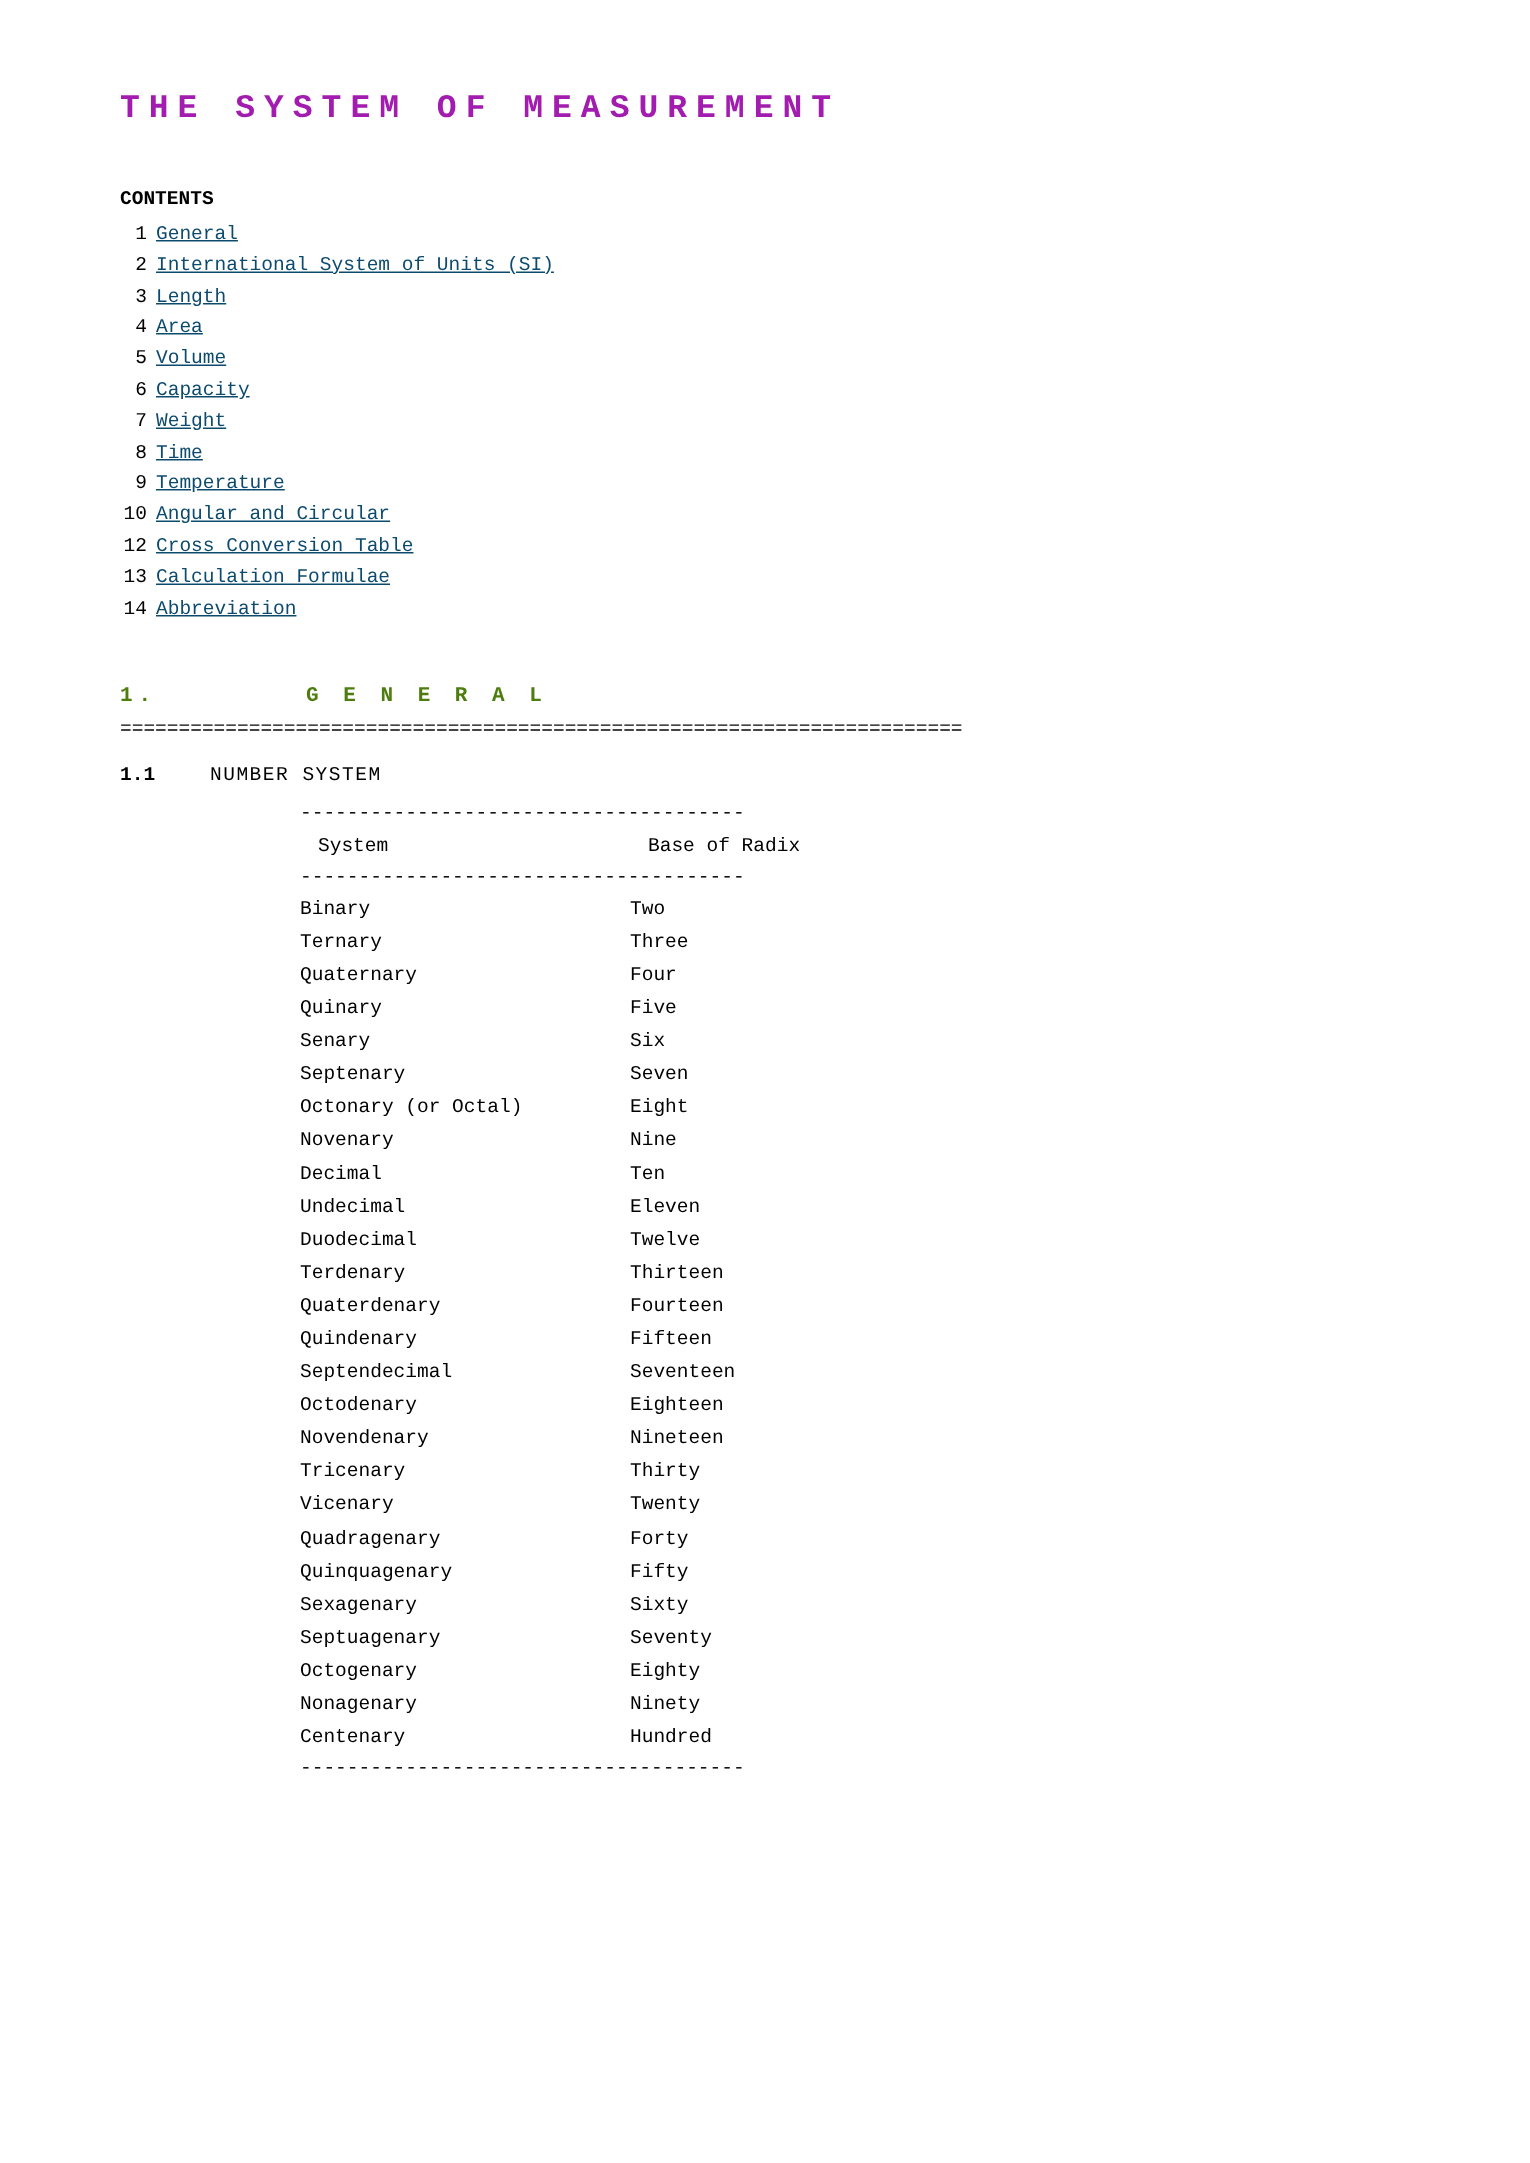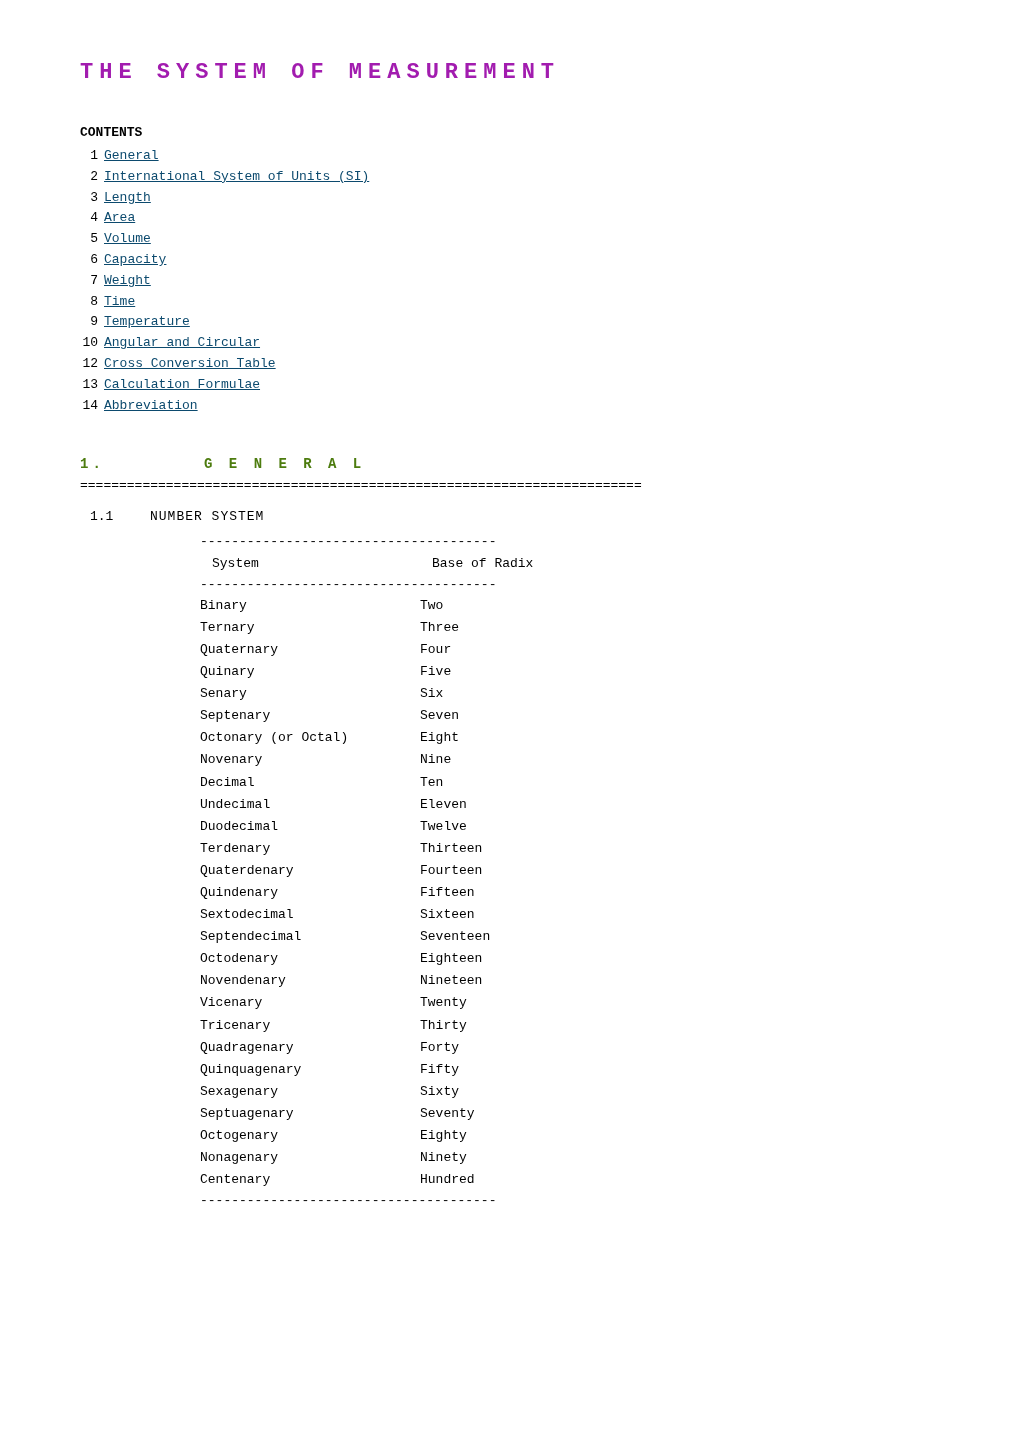--- a/index.html
+++ b/index.html
@@ -79,22 +79,21 @@
     }
 
     .subsection-header {
       display: flex;
       gap: 20px;
       margin-bottom: 8px;
     }
 
     .subsection-num {
       min-width: 40px;
-      font-weight: normal;
-      margin-left: 10px;
+      font-weight: bold;
     }
 
     .subsection-title {
       font-weight: normal;
       letter-spacing: 1px;
     }
 
     .table-container {
       margin-left: 120px;
       margin-top: 4px;
@@ -269,42 +268,38 @@
           </div>
           <div class="table-data-row">
             <span class="col-system">Quaterdenary</span>
             <span class="col-radix">Fourteen</span>
           </div>
           <div class="table-data-row">
             <span class="col-system">Quindenary</span>
             <span class="col-radix">Fifteen</span>
           </div>
           <div class="table-data-row">
-            <span class="col-system">Sextodecimal</span>
-            <span class="col-radix">Sixteen</span>
-          </div>
-          <div class="table-data-row">
             <span class="col-system">Septendecimal</span>
             <span class="col-radix">Seventeen</span>
           </div>
           <div class="table-data-row">
             <span class="col-system">Octodenary</span>
             <span class="col-radix">Eighteen</span>
           </div>
           <div class="table-data-row">
             <span class="col-system">Novendenary</span>
             <span class="col-radix">Nineteen</span>
           </div>
           <div class="table-data-row">
+            <span class="col-system">Tricenary</span>
+            <span class="col-radix">Thirty</span>
+          </div>
+          <div class="table-data-row">
             <span class="col-system">Vicenary</span>
             <span class="col-radix">Twenty</span>
-          </div>
-          <div class="table-data-row">
-            <span class="col-system">Tricenary</span>
-            <span class="col-radix">Thirty</span>
           </div>
           <div class="table-data-row">
             <span class="col-system">Quadragenary</span>
             <span class="col-radix">Forty</span>
           </div>
           <div class="table-data-row">
             <span class="col-system">Quinquagenary</span>
             <span class="col-radix">Fifty</span>
           </div>
           <div class="table-data-row">

